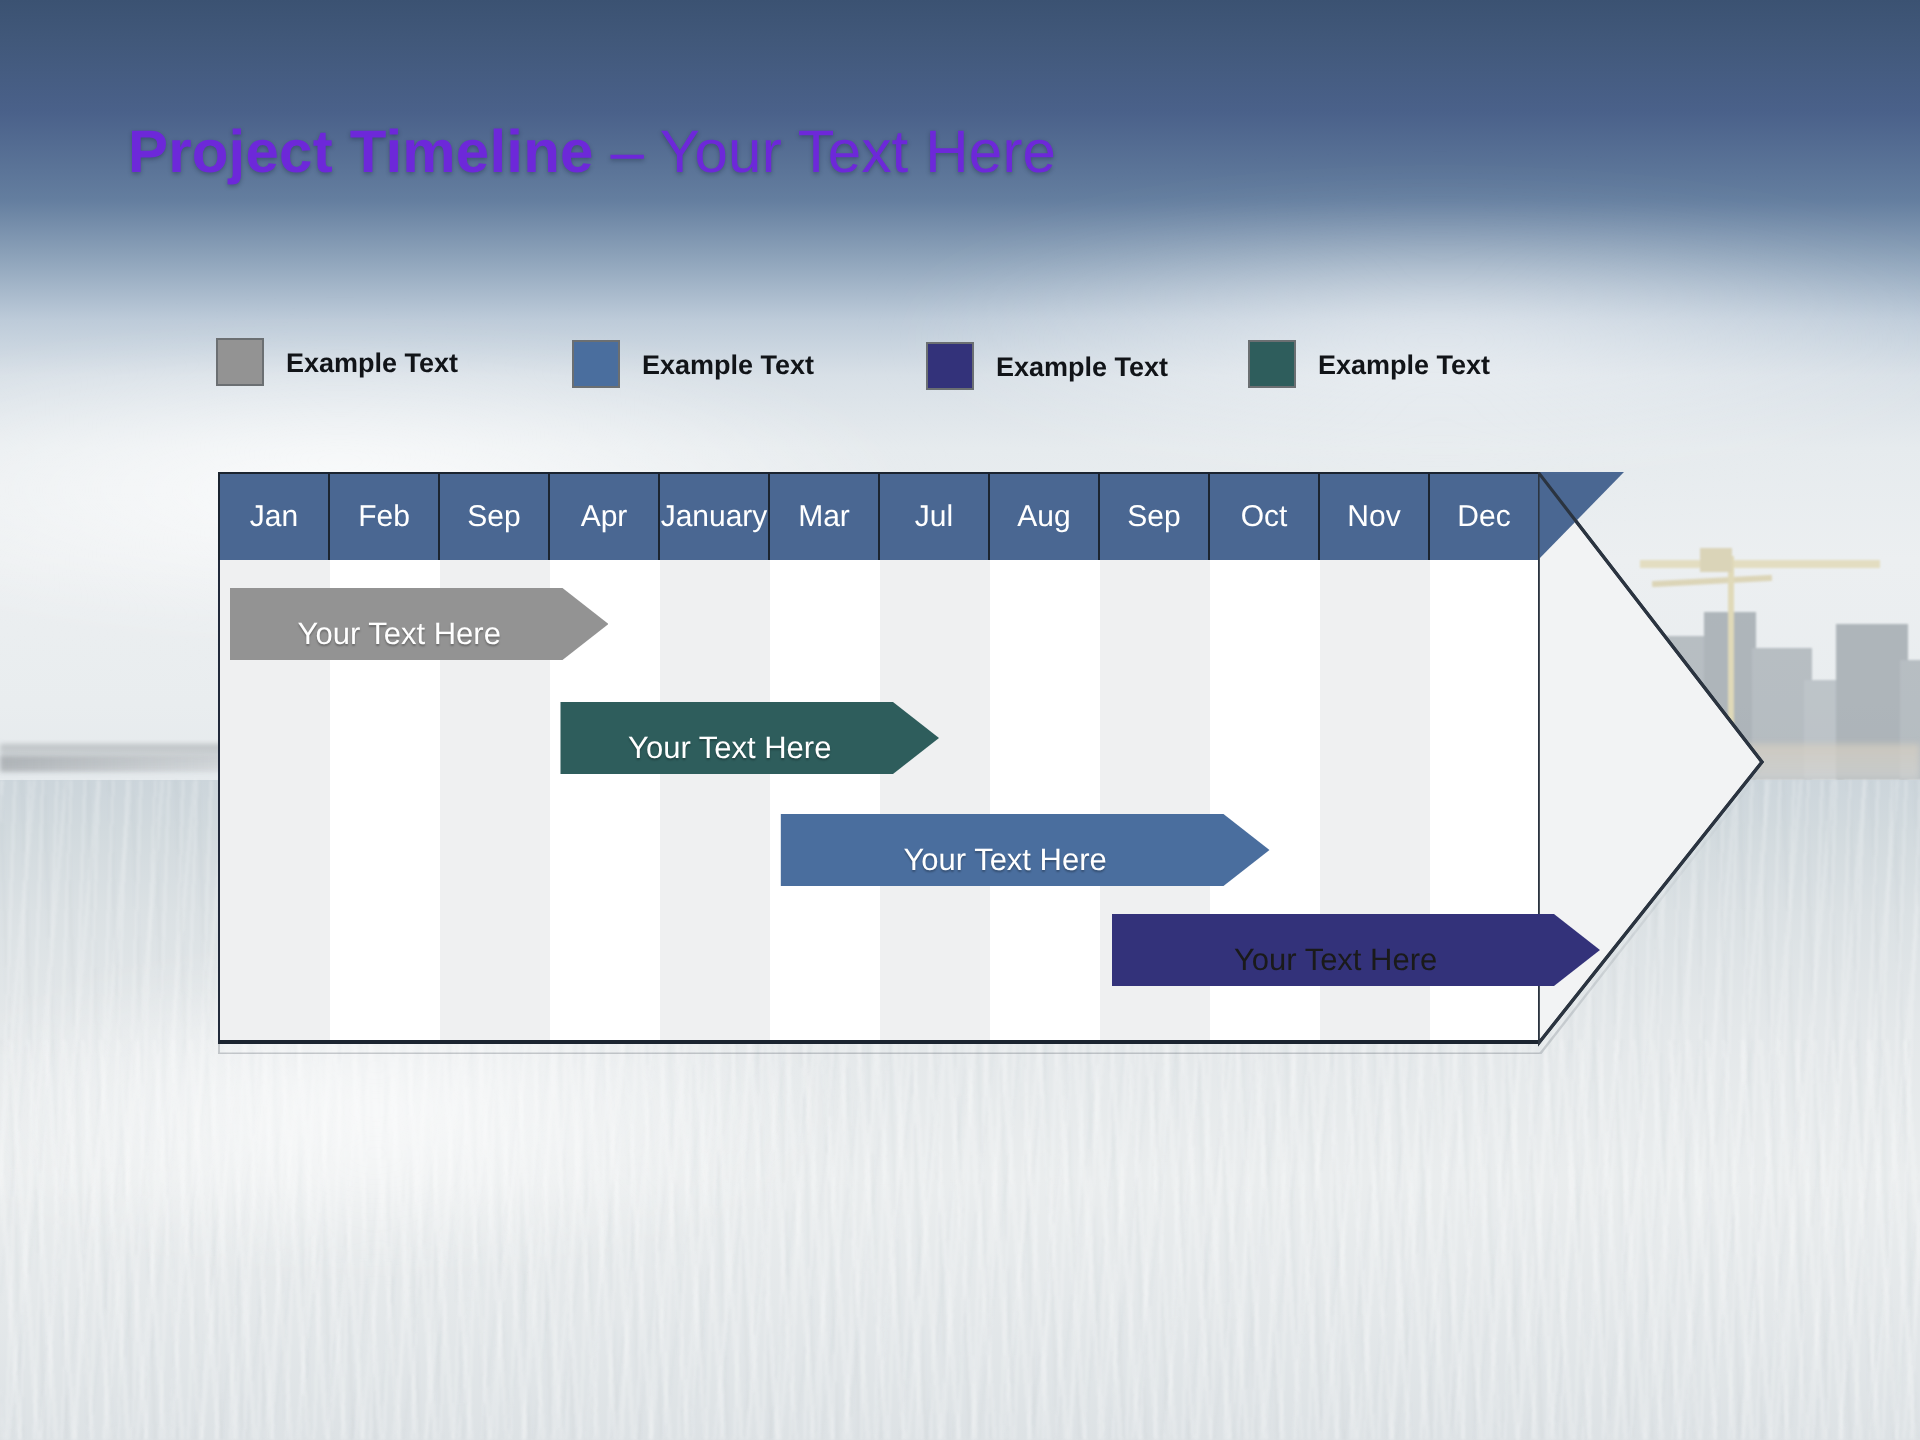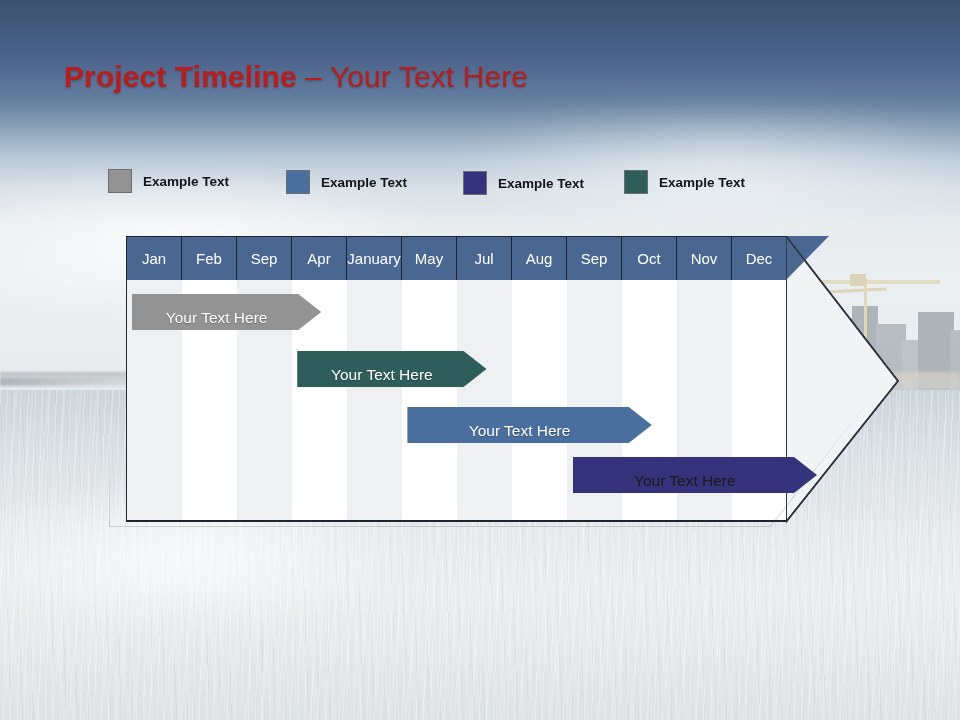--- a/index.html
+++ b/index.html
@@ -110,39 +110,39 @@
     opacity:.38;
     background-image:
       repeating-linear-gradient(86deg, rgba(255,255,255,.6) 0px, rgba(255,255,255,.6) 2px, rgba(255,255,255,0) 2px, rgba(255,255,255,0) 9px),
       repeating-linear-gradient(96deg, rgba(150,165,175,.18) 0px, rgba(150,165,175,.18) 1px, rgba(255,255,255,0) 1px, rgba(255,255,255,0) 13px);
     filter:blur(.9px);
   }
 
   
   #title {
     position:absolute; left:64px; top:60px;
-    font-size:30px; color:#b91c1c; letter-spacing:.1px;
+    font-size:30px; color:#6d28d9; letter-spacing:.1px;
     white-space:nowrap; text-shadow:0 1px 2px rgba(20,35,55,.35);
   }
   #title .bold { font-weight:bold; }
   #title .light { font-weight:normal; }
 
   
   #legend { position:absolute; left:0; top:0; width:960px; height:0; }
   .legend-item { position:absolute; display:flex; align-items:center;justify-content:flex-end; }
   .legend-swatch {
     width:24px; height:24px; border:1px solid #6b6f72; flex:0 0 auto;
   }
   .legend-label {
     margin-left:11px; font-size:13.5px; font-weight:bold; color:#111418;
     white-space:nowrap;
   }
 
   
-  #chart { position:absolute; left:126px; top:236px; width:775px; height:290px; }
+  #chart { position:absolute; left:109px; top:236px; width:775px; height:290px; }
 
   .grid-wrap { position:absolute; left:0; top:0; width:661px; height:286px; }
 
   
   .month-row {
     position:absolute; left:0; top:0; height:44px; width:661px;
     display:flex;
   }
   .month-cell {
     flex:1 1 0; height:44px;
@@ -257,21 +257,21 @@
 
 <div id="chart">
 
   <div class="grid-wrap">
     <div class="month-row" id="month-row">
         <div class="month-cell">Jan</div>
         <div class="month-cell">Feb</div>
         <div class="month-cell">Sep</div>
         <div class="month-cell">Apr</div>
         <div class="month-cell">January</div>
-        <div class="month-cell">May</div>
+        <div class="month-cell">Mar</div>
         <div class="month-cell">Jul</div>
         <div class="month-cell">Aug</div>
         <div class="month-cell">Sep</div>
         <div class="month-cell">Oct</div>
         <div class="month-cell">Nov</div>
         <div class="month-cell">Dec</div>
       </div>
     <div class="month-row-top"></div>
     <div class="body-grid" id="body-grid">
         <div class="body-cell odd"></div>

